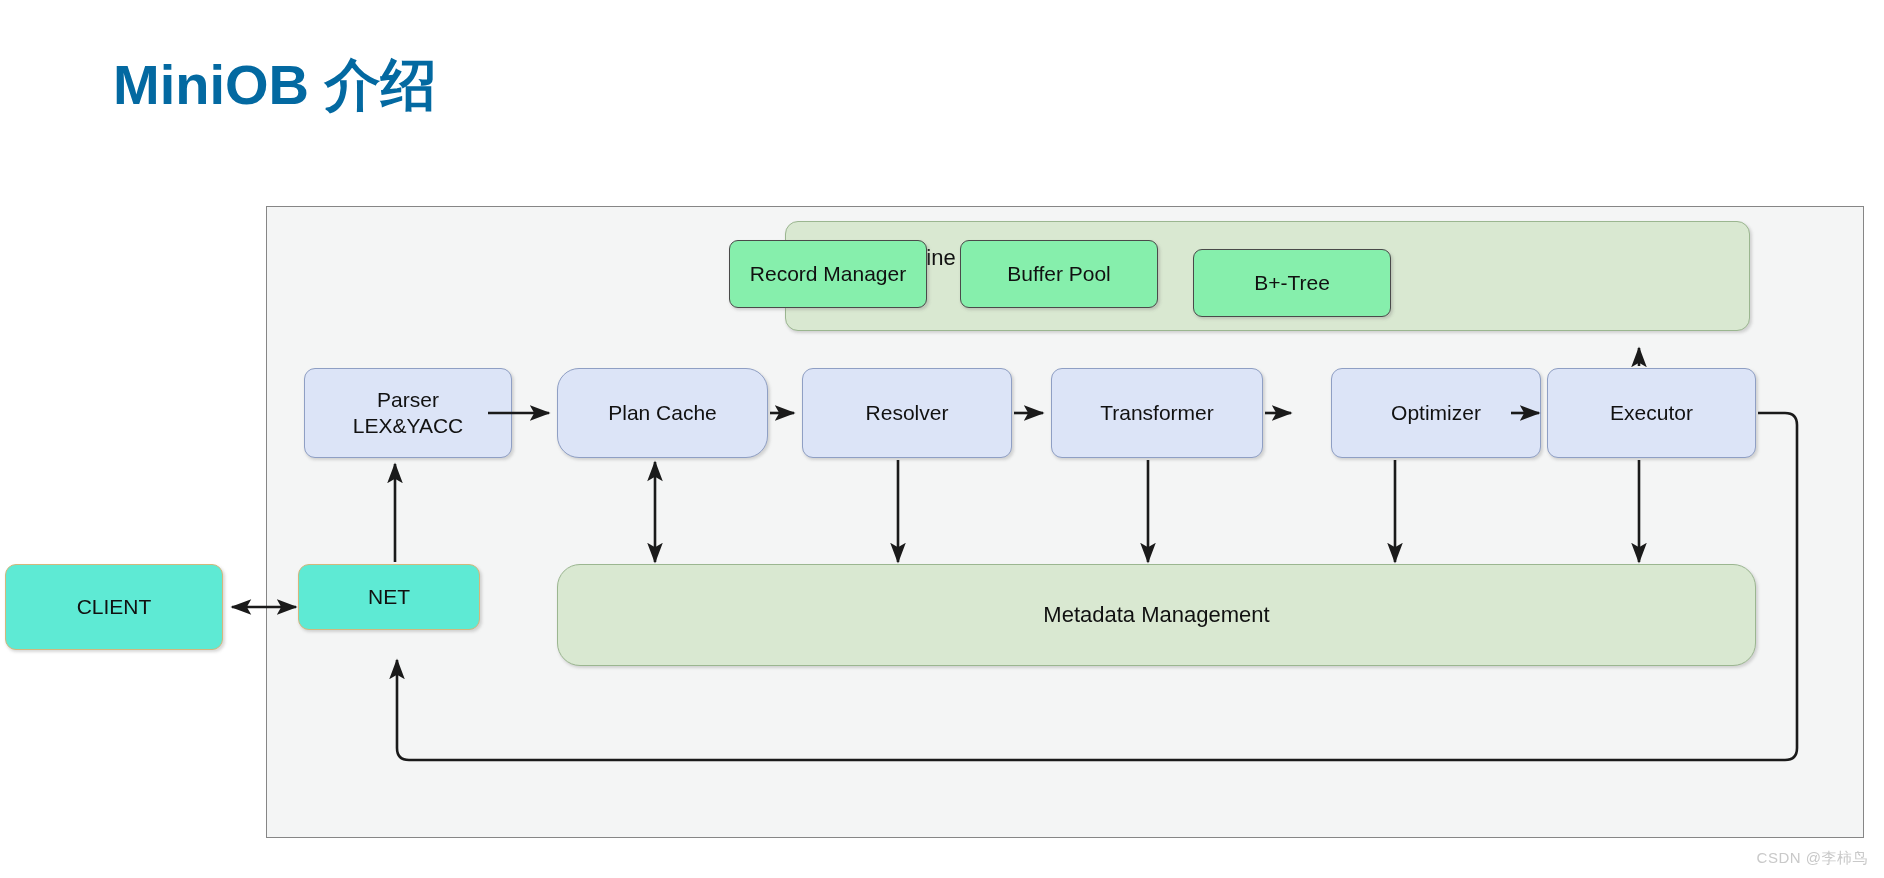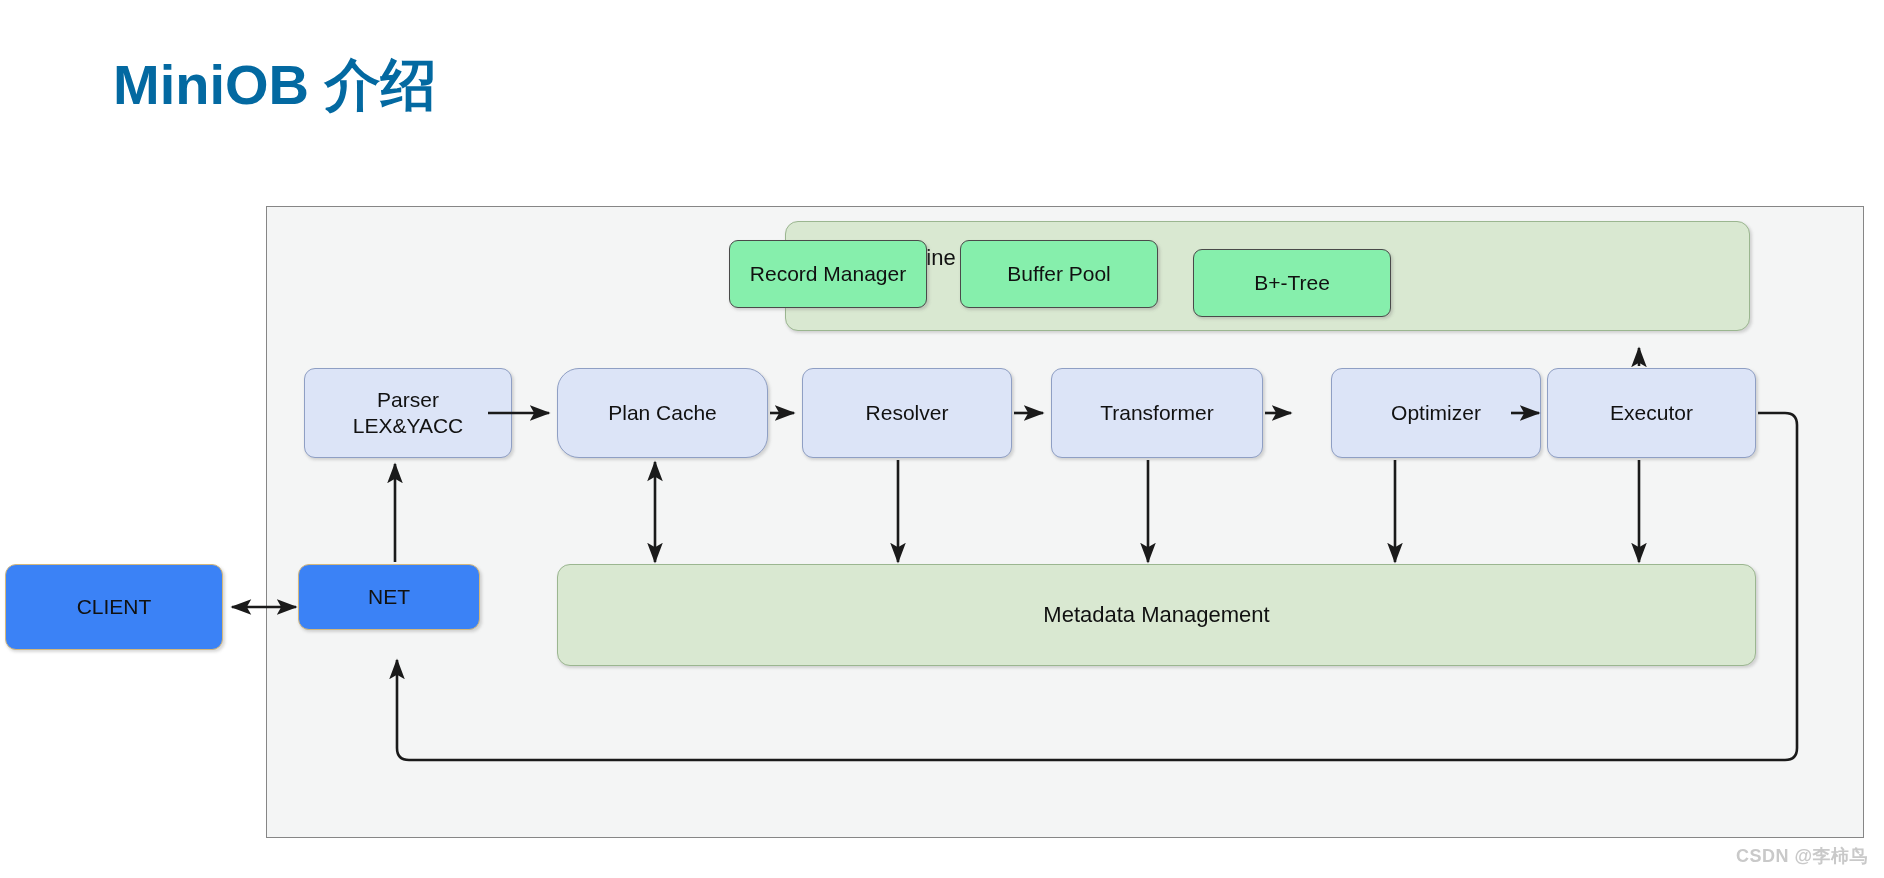--- a/index.html
+++ b/index.html
@@ -57,21 +57,21 @@
     background: #dce4f7;
     border: 1.4px solid #8f9fc4;
     box-shadow: 1.5px 2px 3px rgba(120,120,120,0.28);
   }
   .node.green {
     background: #d9e8d1;
     border: 1.4px solid #9bb690;
     box-shadow: 1.5px 2px 3px rgba(120,120,120,0.28);
   }
   .node.orange {
-    background: #3b82f6;
+    background: #5eead4;
     border: 1.4px solid #d3b77c;
     box-shadow: 1.5px 2px 3px rgba(120,120,120,0.28);
   }
   .node.white {
     background: #86efac;
     border: 1.5px solid #4a4a4a;
     border-radius: 9px;
     box-shadow: 1.5px 2px 3px rgba(120,120,120,0.3);
   }
 
@@ -128,44 +128,43 @@
     width: 182px;
     height: 66px;
   }
 
   
   #node-metadata {
     left: 557px;
     top: 564px;
     width: 1199px;
     height: 102px;
-    border-radius: 13px;
+    border-radius: 23px;
     font-size: 22px;
   }
 
   
   #arrow-layer {
     position: absolute;
     left: 0;
     top: 0;
     width: 1884px;
     height: 878px;
     pointer-events: none;
   }
 
   
   #watermark {
     position: absolute;
     right: 16px;
     bottom: 10px;
-    font-size: 18px;
+    font-size: 15px;
     color: #c9c9c9;
     letter-spacing: 0.5px;
     white-space: nowrap;
-    font-weight: bold;
   }
 </style>
 </head>
 <body>
 
 <div id="page-title">MiniOB 介绍</div>
 
 <div id="system-container">
 
   <div class="node green" id="storage-engine-group">

